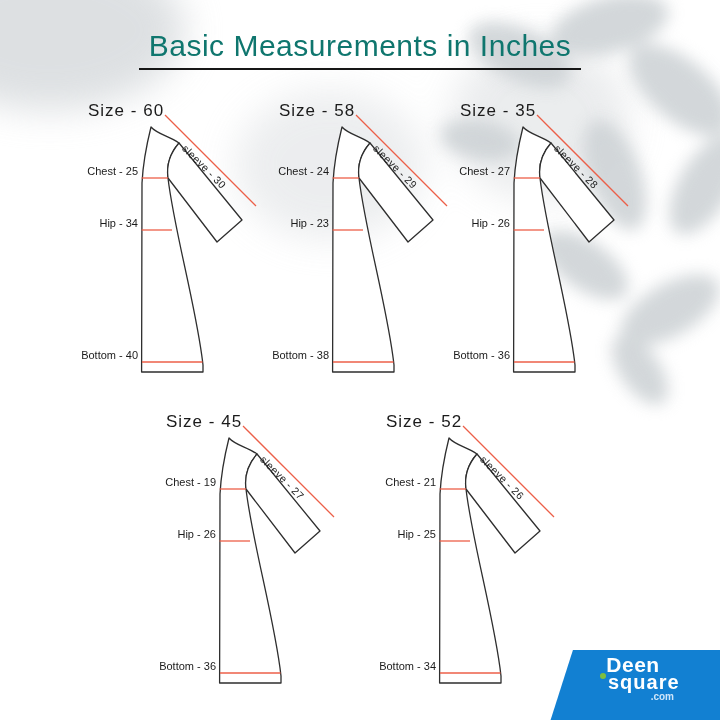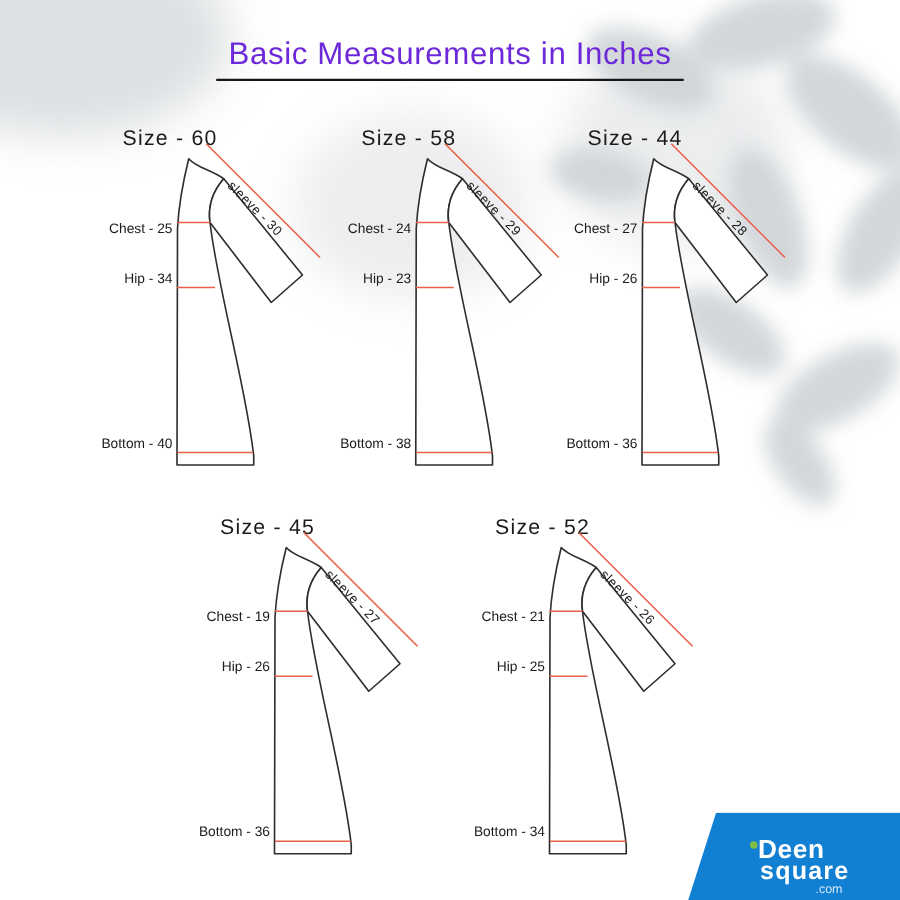--- a/index.html
+++ b/index.html
@@ -6,54 +6,54 @@
   body{
     width:720px;height:720px;position:relative;overflow:hidden;
     background:#ffffff;
     font-family:"Liberation Sans", sans-serif;
   }
   
   .watermark{position:absolute;inset:0;z-index:0;pointer-events:none;}
   
   .title-wrap{position:absolute;left:0;right:0;top:29px;text-align:center;z-index:1;}
   .title-wrap span{
-    display:inline-block;font-size:25px;color:#6d28d9;letter-spacing:.5px;
+    display:inline-block;font-size:30px;color:#0f766e;letter-spacing:.5px;
     border-bottom:2px solid #161616;padding:0 10px 5px 10px;
   }
   
   .block{position:absolute;width:250px;height:292px;z-index:1;}
   .b1{left:66px;top:100px;}
   .b2{left:257px;top:100px;}
   .b3{left:438px;top:100px;}
   .b4{left:144px;top:411px;}
   .b5{left:364px;top:411px;}
   .size-label{
-    position:absolute;left:32px;top:1px;font-size:17px;color:#1b1b1b;
+    position:absolute;left:22px;top:1px;font-size:17px;color:#1b1b1b;
     letter-spacing:1px;white-space:nowrap;
   }
   .mlabel{
     position:absolute;left:0;width:72px;text-align:right;
     font-size:11px;color:#1b1b1b;white-space:nowrap;
   }
-  .chest{top:65px;margin-top:12px;}
+  .chest{top:65px;}
   .hip{top:117px;}
   .bottom{top:249px;}
   .gsvg{position:absolute;left:75px;top:10px;overflow:visible;}
   .gsvg path{fill:#ffffff;stroke:#2e2e2e;stroke-width:1.3;stroke-linejoin:round;}
   .gsvg line{stroke:#ec5f48;stroke-width:1.3;}
   .gsvg text{fill:#1b1b1b;font-size:10.5px;font-family:"Liberation Sans",sans-serif;letter-spacing:.5px;}
   
   .logo{
     position:absolute;left:548px;top:650px;width:172px;height:70px;z-index:2;
     clip-path:polygon(14.5% 0,100% 0,100% 100%,1.5% 100%);
   }
-  .logo-text{position:absolute;left:44px;top:20px;width:82px;text-align:center;color:#ffffff;}
+  .logo-text{position:absolute;left:44px;top:5px;width:82px;text-align:center;color:#ffffff;}
   .logo-top{font-size:21px;font-weight:800;line-height:19px;letter-spacing:.5px;}
   .logo-bottom{font-size:20px;font-weight:700;line-height:17px;letter-spacing:1px;margin-left:16px;}
-  .logo-com{font-size:10px;font-weight:400;text-align:right;color:#cfe6fa;line-height:11px;}
+  .logo-com{font-size:10px;font-weight:700;text-align:right;color:#cfe6fa;line-height:11px;}
   .logo-dot{position:absolute;left:52px;top:23px;width:6px;height:6px;border-radius:50%;z-index:3;}
 </style>
 </head>
 <body>
 
 <svg class="watermark" width="720" height="720" viewBox="0 0 720 720">
   <g fill="#d2d6d9" filter="blur(18px)" opacity="0.75">
     <ellipse cx="50" cy="30" rx="135" ry="80"></ellipse>
     <ellipse cx="330" cy="165" rx="95" ry="75" opacity="0.55"></ellipse>
     <ellipse cx="540" cy="120" rx="90" ry="80" opacity="0.6"></ellipse>
@@ -101,21 +101,21 @@
     <path d="M38,18 L101,95 L76,117 L27,53 C25,38 31,26 38,18 Z" style="stroke: rgb(46, 46, 46);"></path>
     <line x1="0.6" y1="53" x2="27" y2="53" style="stroke: rgb(236, 95, 72);"></line>
     <line x1="0.6" y1="105" x2="31" y2="105" style="stroke: rgb(236, 95, 72);"></line>
     <line x1="1" y1="237" x2="61.5" y2="237" style="stroke: rgb(236, 95, 72);"></line>
     <line x1="24" y1="-10" x2="115" y2="81" style="stroke: rgb(236, 95, 72);"></line>
     <text x="69.5" y="48" text-anchor="middle" transform="rotate(45 69.5 35.5)">sleeve - 29</text>
   </svg>
 </div>
 
 <div class="block b3">
-  <div class="size-label">Size - 44</div>
+  <div class="size-label">Size - 35</div>
   <div class="mlabel chest">Chest - 27</div>
   <div class="mlabel hip">Hip - 26</div>
   <div class="mlabel bottom">Bottom - 36</div>
   <svg class="gsvg" width="118" height="262" viewBox="0 -15 118 262">
     <path d="M10,2 C6,18 2,38 1,58 L0.6,247 L62,247 L62,240 C56,185 33,105 27,53 C25,38 31,26 38,18 C28,11 16,9 10,2 Z" style="stroke: rgb(46, 46, 46);"></path>
     <path d="M38,18 L101,95 L76,117 L27,53 C25,38 31,26 38,18 Z" style="stroke: rgb(46, 46, 46);"></path>
     <line x1="0.6" y1="53" x2="27" y2="53" style="stroke: rgb(236, 95, 72);"></line>
     <line x1="0.6" y1="105" x2="31" y2="105" style="stroke: rgb(236, 95, 72);"></line>
     <line x1="1" y1="237" x2="61.5" y2="237" style="stroke: rgb(236, 95, 72);"></line>
     <line x1="24" y1="-10" x2="115" y2="81" style="stroke: rgb(236, 95, 72);"></line>

